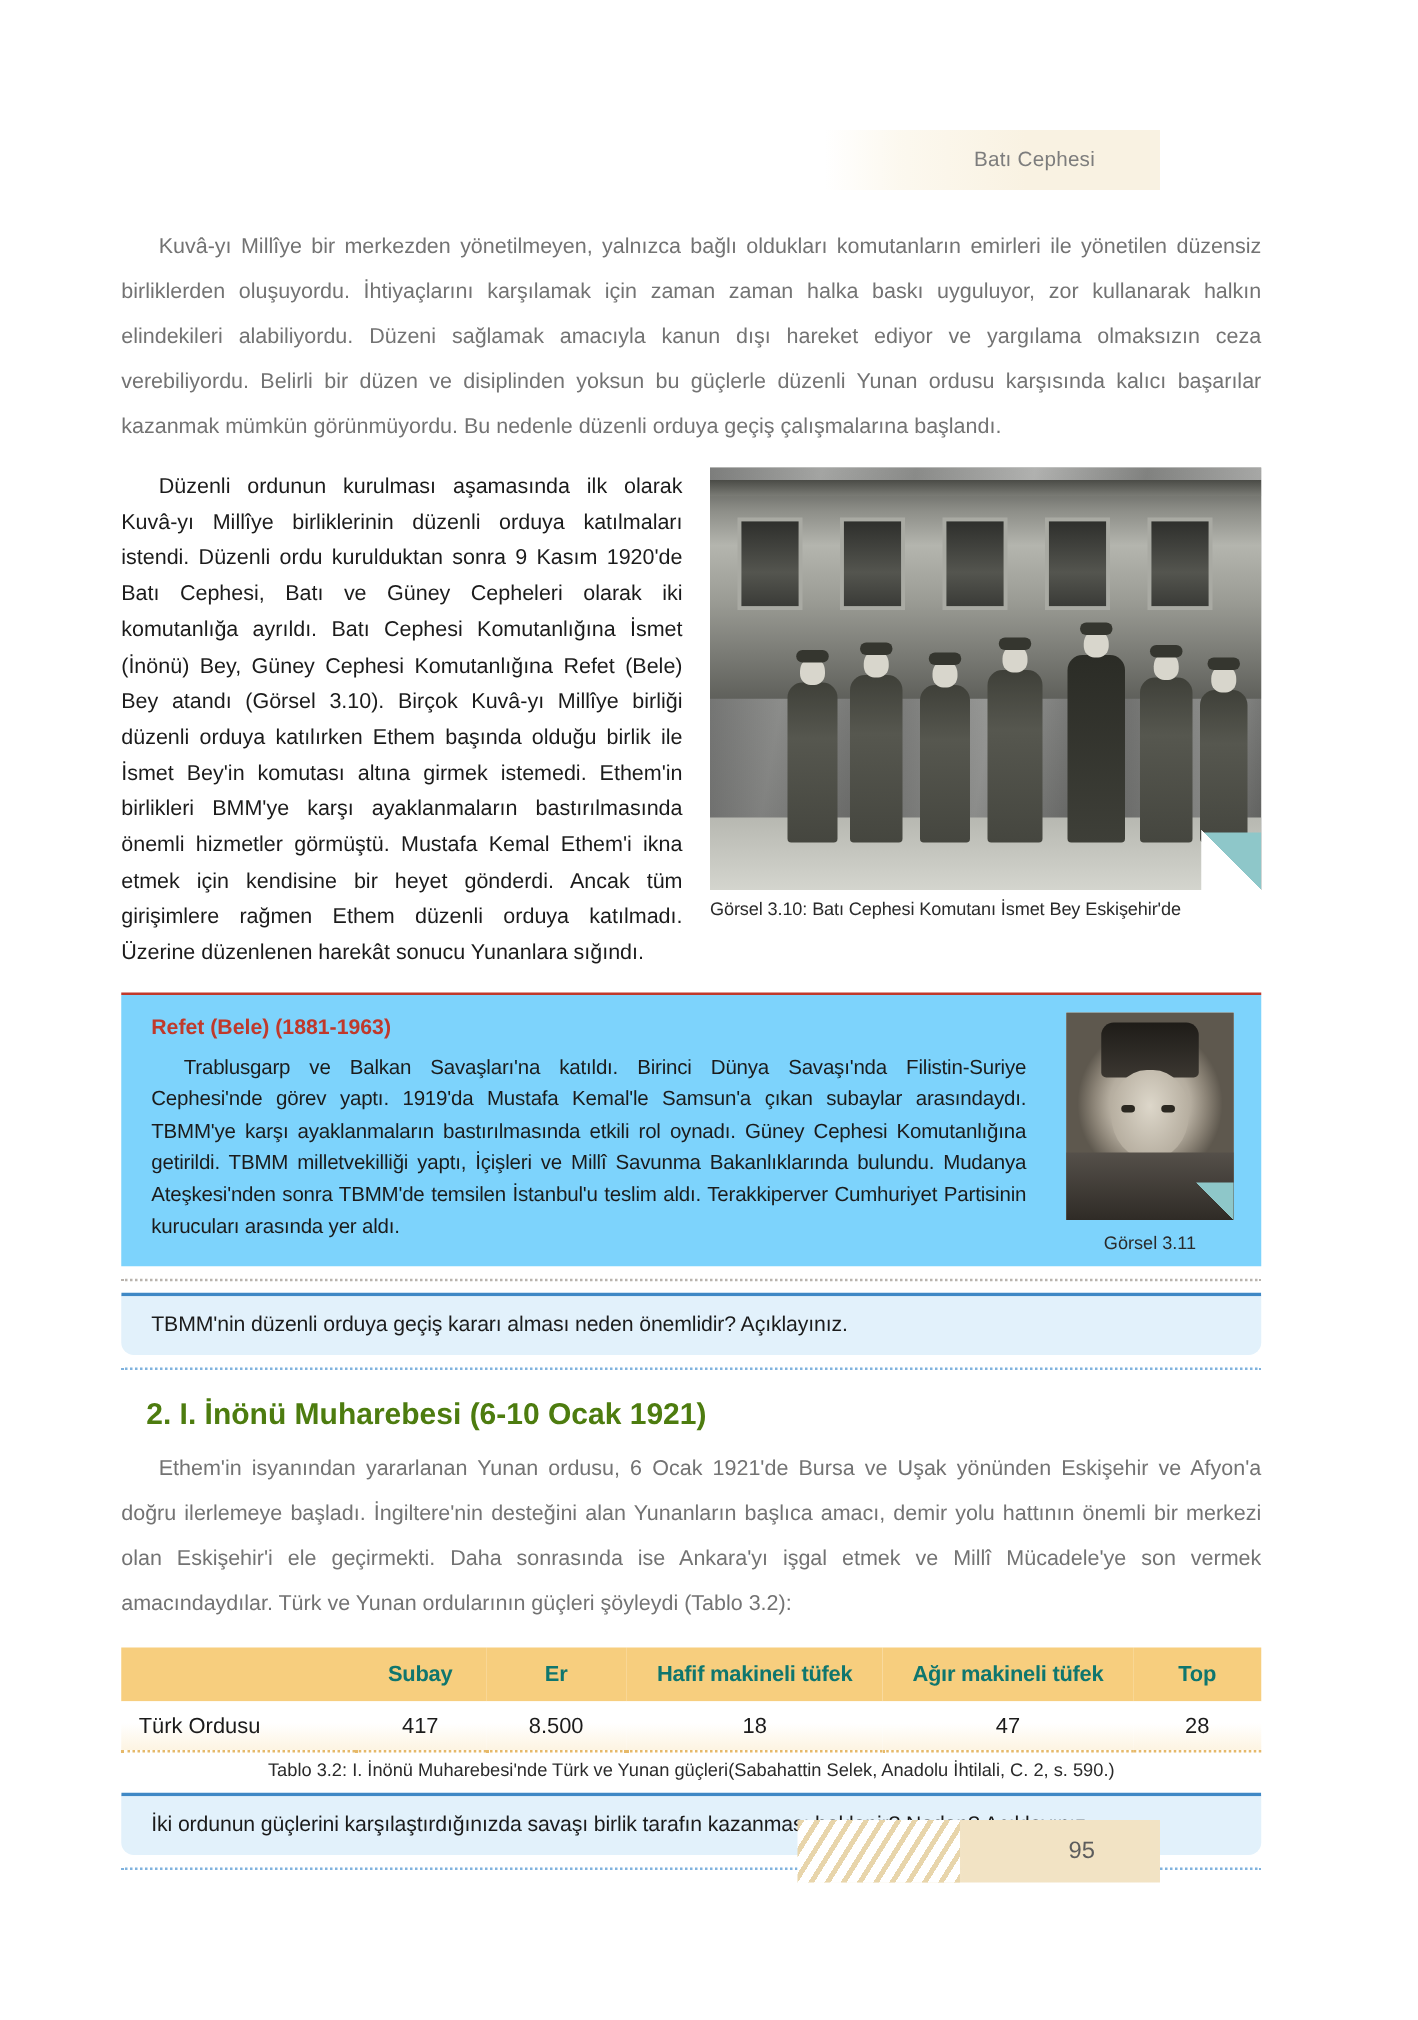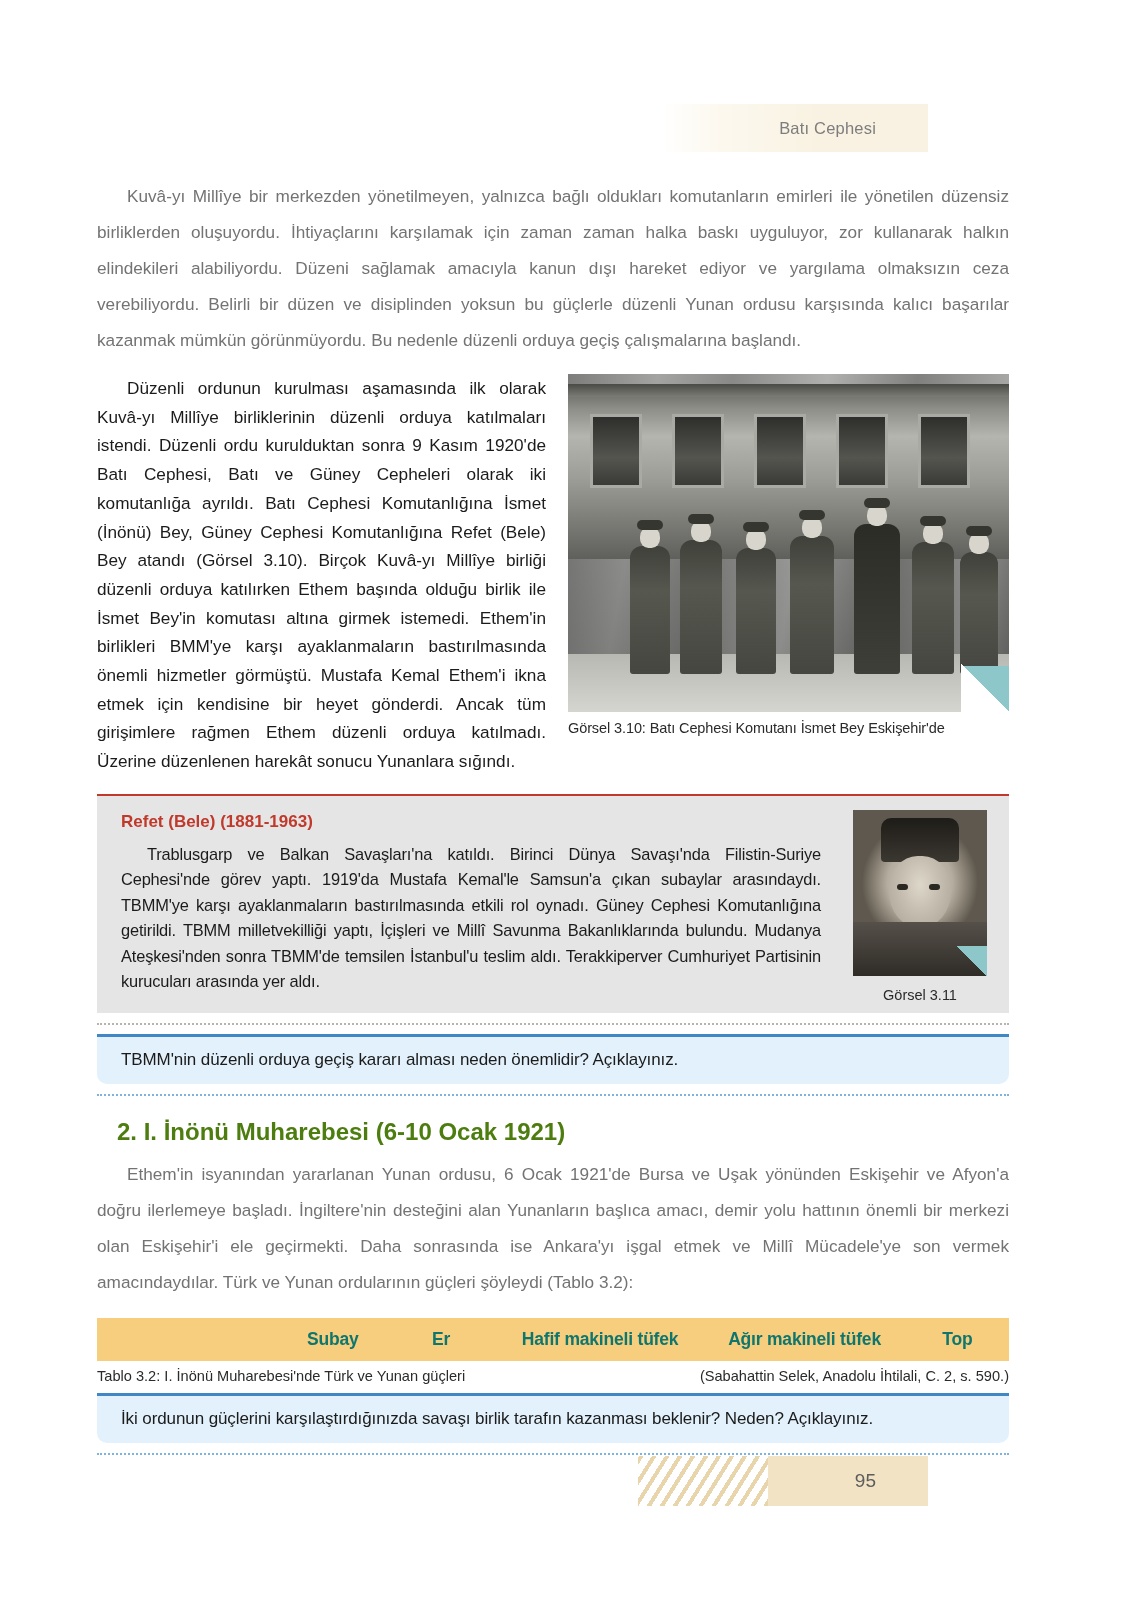--- a/index.html
+++ b/index.html
@@ -137,21 +137,21 @@
     text-align: justify;
     text-indent: 30px;
   }
 
   
   .bio-wrap { clear: both; margin-top: 18px; position: relative; }
   .bio-rule-top {
     height: 2px; background: #c0392b; width: 100%;
   }
   .bio-box {
-    background: #e5e5e5;
+    background: #7dd3fc;
     padding: 16px 22px 18px 24px;
     position: relative;
     min-height: 200px;
   }
   .bio-title {
     color: #c0392b;
     font-size: 17px;
     font-weight: bold;
     margin-bottom: 10px;
   }
@@ -271,21 +271,21 @@
   table.stats tbody tr:last-child td { border-bottom: 2px dotted #e6b96a; }
 
   .col-name { width: 200px; }
   .col-subay { width: 110px; }
   .col-er { width: 120px; }
   .col-hafif { width: 220px; }
   .col-agir { width: 215px; }
   .col-top { width: 110px; }
 
   .table-foot {
-    display: flex; justify-content: space-between;
+    display: flex; justify-content: center;
     font-family: "Liberation Sans Narrow", "Liberation Sans", sans-serif;
     font-size: 14.6px;
     color: #2a2a2a;
     padding-top: 7px;
   }
 
   
   .footer-band {
     position: absolute;
     right: 0; bottom: 110px;
@@ -386,20 +386,28 @@
         <tr>
           <th class="first col-name"></th>
           <th class="col-subay">Subay</th>
           <th class="col-er">Er</th>
           <th class="col-hafif">Hafif makineli tüfek</th>
           <th class="col-agir">Ağır makineli tüfek</th>
           <th class="col-top">Top</th>
         </tr>
       </thead>
       <tbody>
+        <tr>
+          <td class="first">Türk Ordusu</td>
+          <td>417</td>
+          <td>8.500</td>
+          <td>18</td>
+          <td>47</td>
+          <td>28</td>
+        </tr>
       </tbody>
     </table>
 
     <div class="table-foot">
       <span>Tablo 3.2: I. İnönü Muharebesi'nde Türk ve Yunan güçleri</span>
       <span>(Sabahattin Selek, Anadolu İhtilali, C. 2, s. 590.)</span>
     </div>
 
     <div class="q-box">İki ordunun güçlerini karşılaştırdığınızda savaşı birlik tarafın kazanması beklenir? Neden? Açıklayınız.</div>
 

